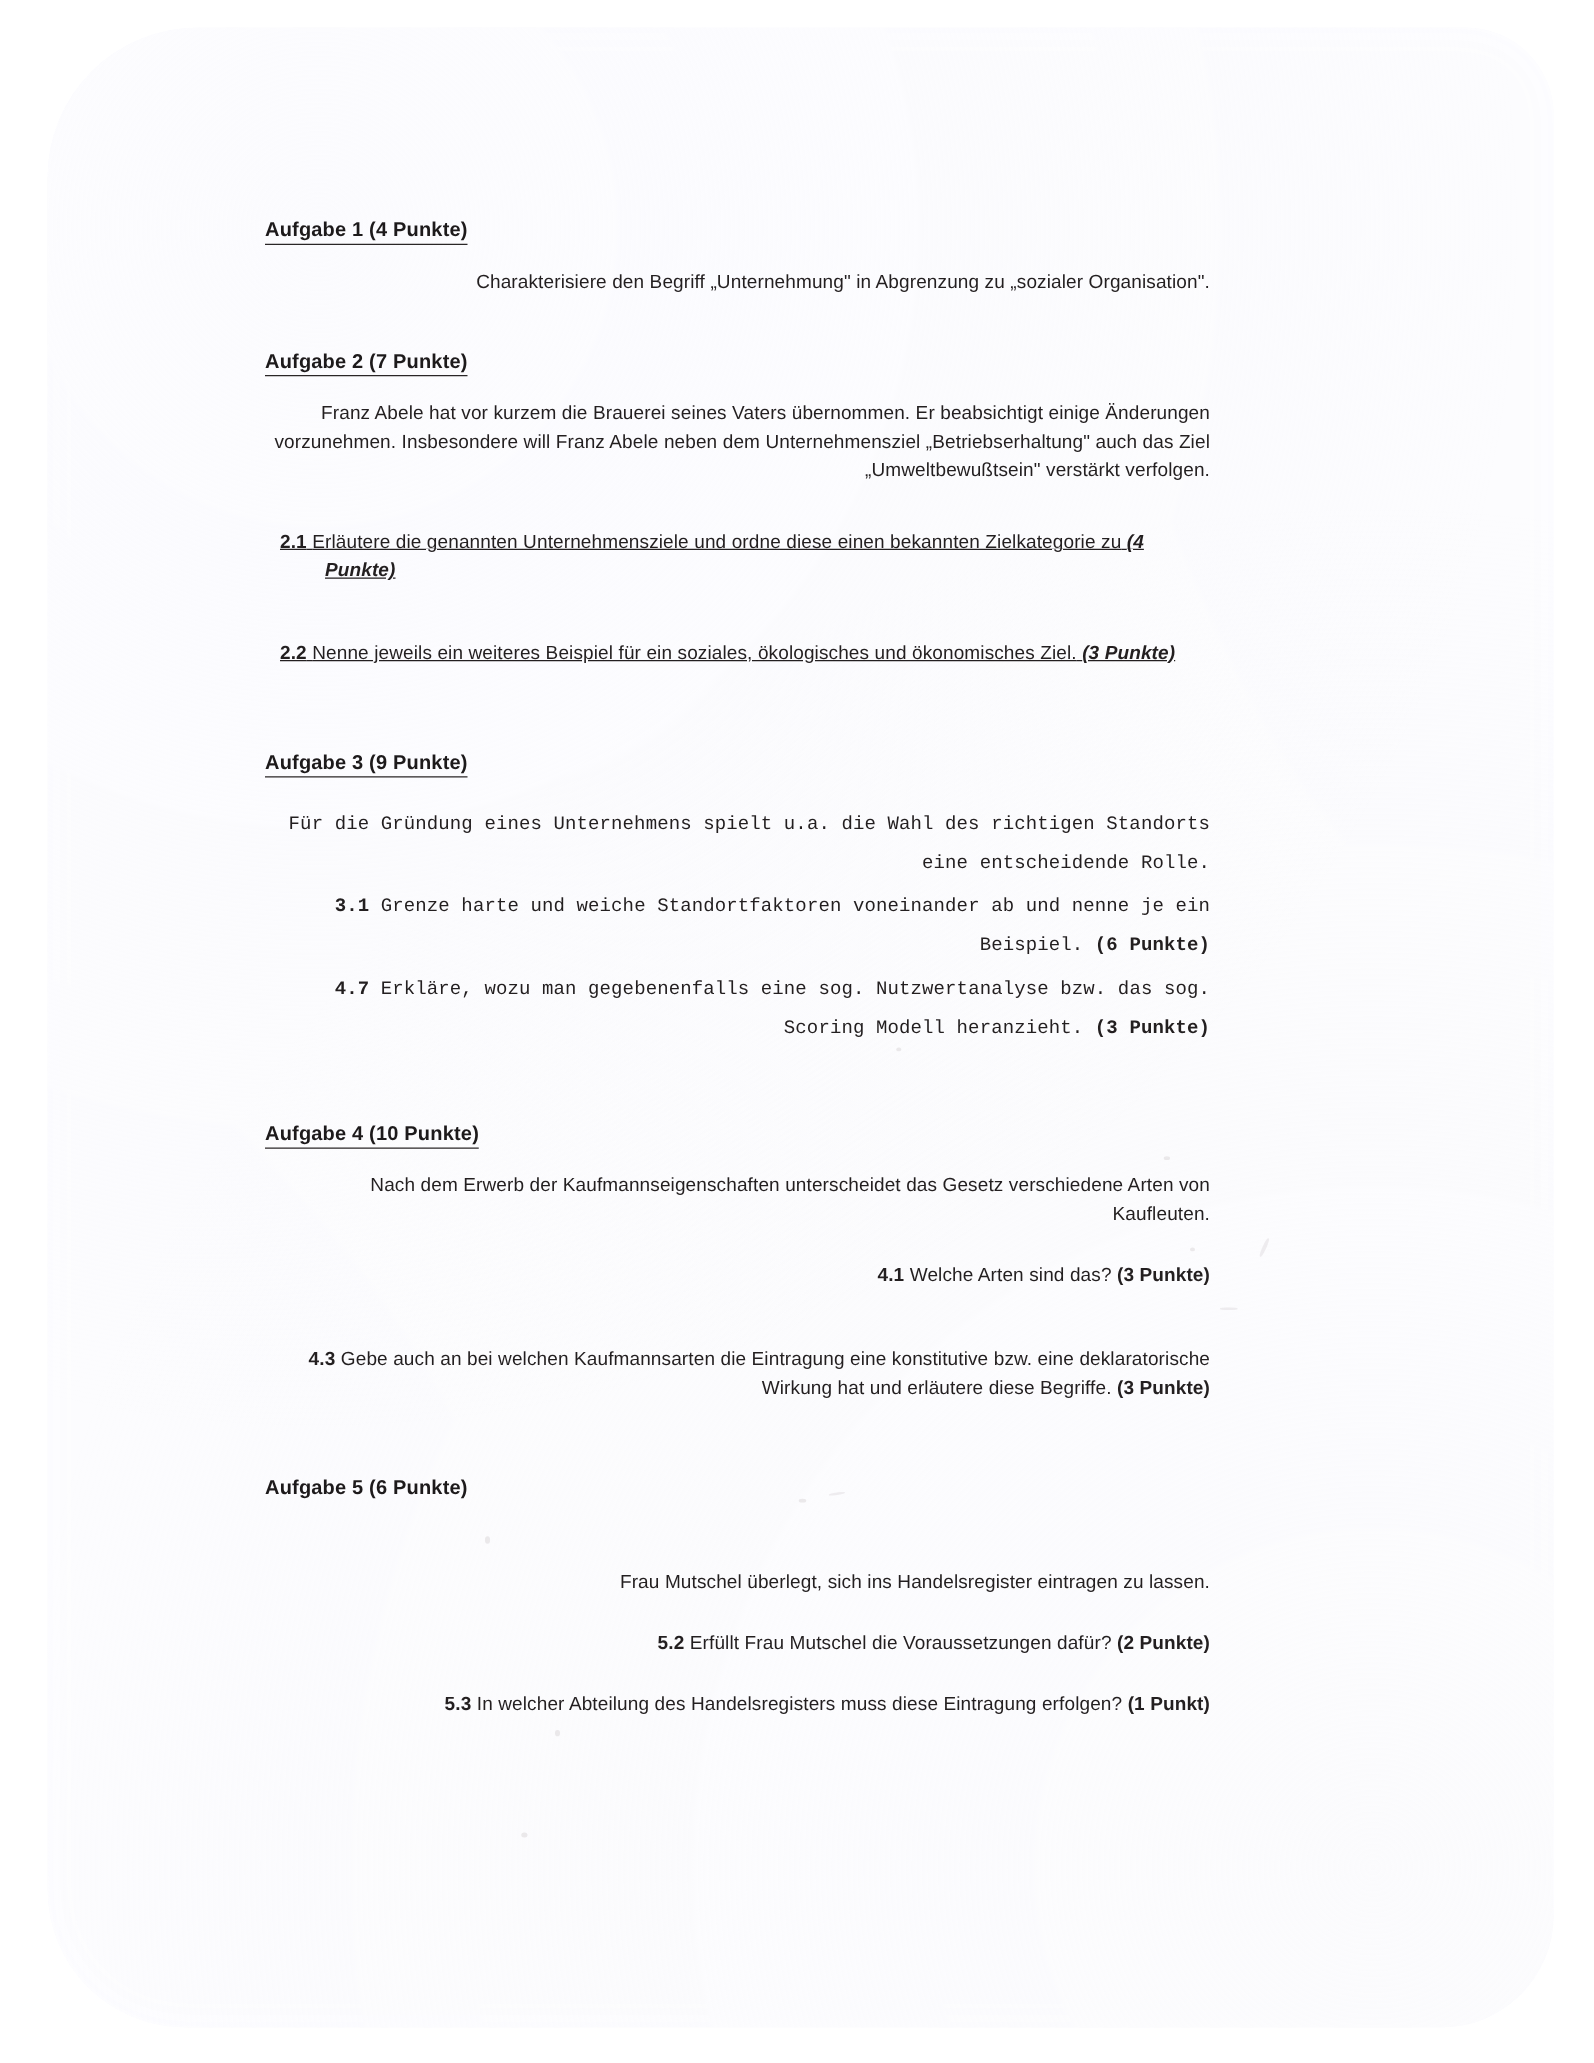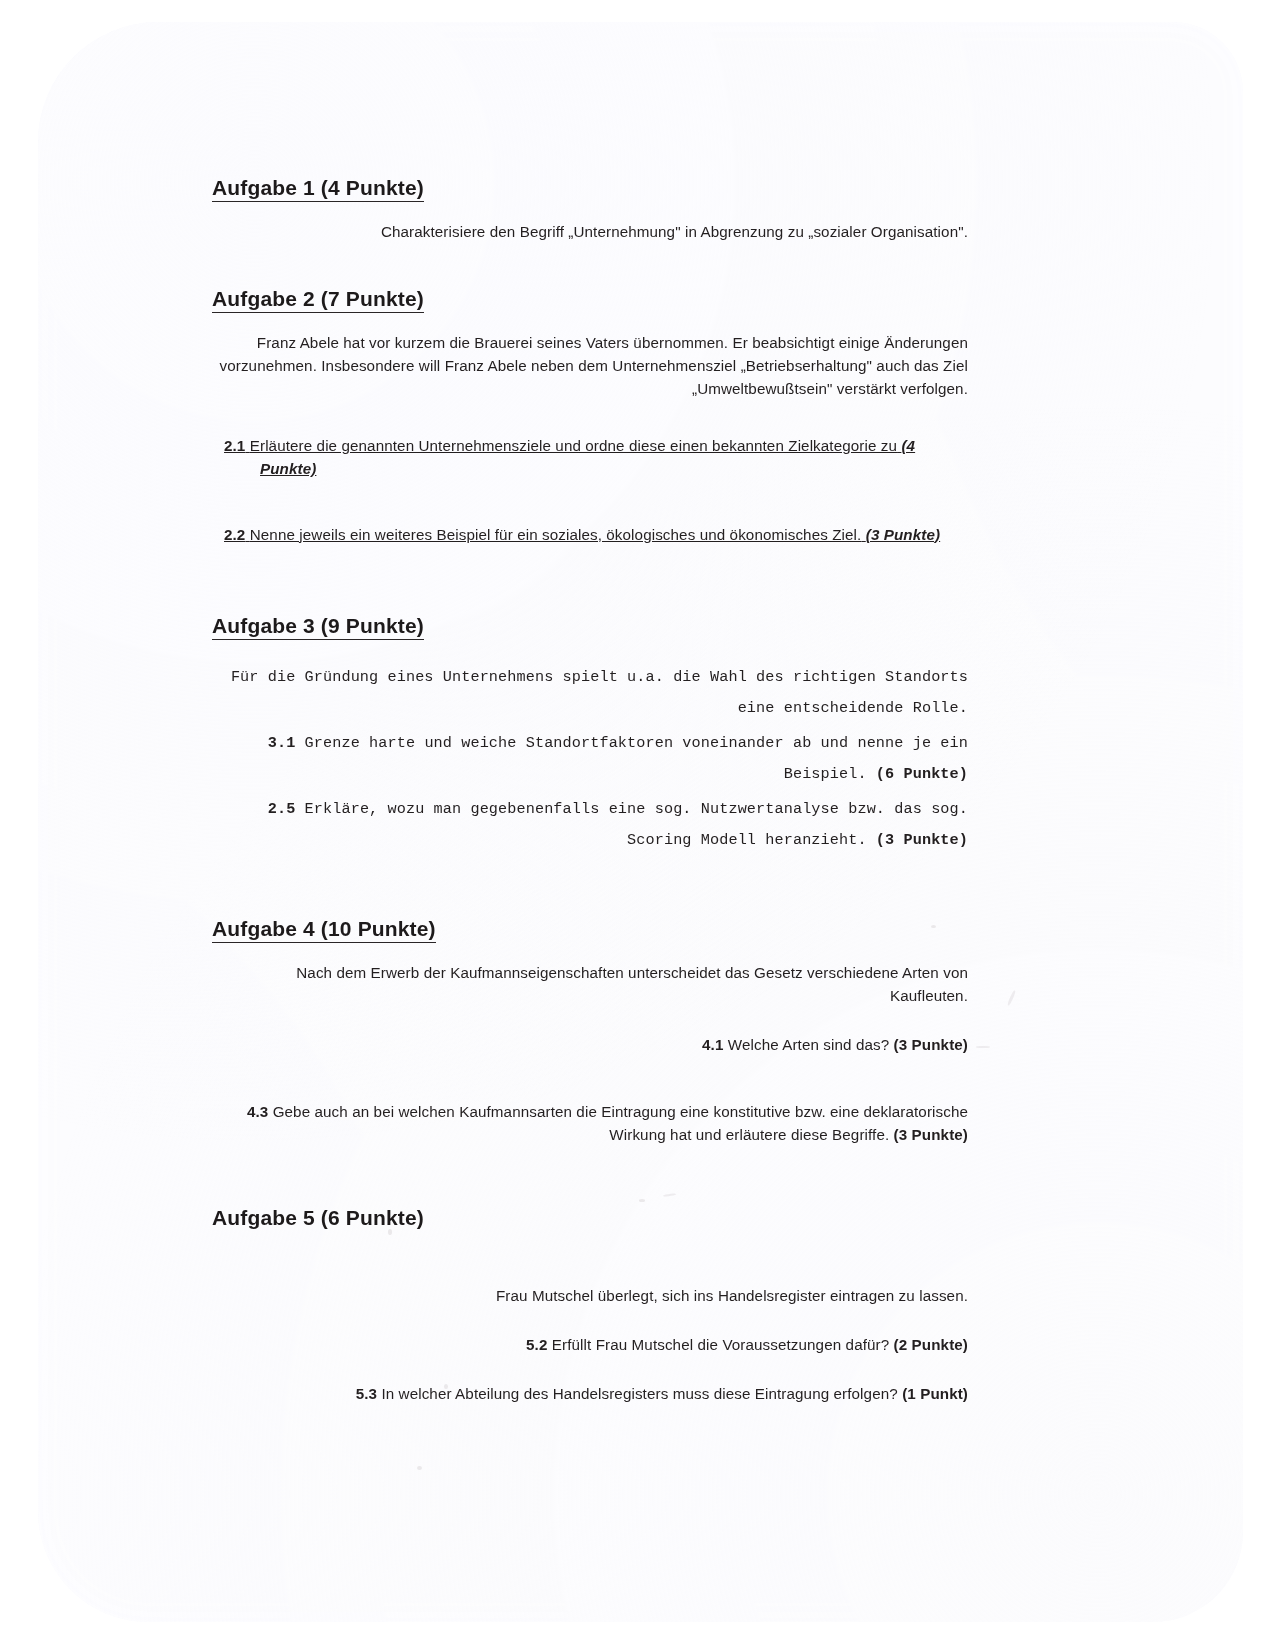--- a/index.html
+++ b/index.html
@@ -47,21 +47,21 @@
     font-size: 15.2px;
     letter-spacing: 0.1px;
   }
 
   .task {
     margin: 0;
   }
 
   .task-heading {
     font-weight: bold;
-    font-size: 21px;
+    font-size: 16px;
     letter-spacing: 0.15px;
     display: inline-block;
     color: #1d1a1b;
   }
   .task-heading.underlined {
     border-bottom: 1.6px solid #2a2627;
     padding-bottom: 1px;
   }
 
   .para {
@@ -157,21 +157,21 @@
 
   <div class="gap-xl"></div>
 
   <div class="task">
     <div>
       <span class="task-heading underlined">Aufgabe 3 (9 Punkte)</span>
     </div>
     <div class="gap-s"></div>
     <p class="para loose">Für die Gründung eines Unternehmens spielt u.a. die Wahl des richtigen Standorts eine entscheidende Rolle.</p>
     <p class="para loose"><span class="num">3.1</span> <span>Grenze harte und weiche Standortfaktoren voneinander ab und nenne je ein Beispiel.</span> <span class="pts">(6 Punkte)</span></p>
-    <p class="para loose"><span class="num">2.5</span> <span>Erkläre, wozu man gegebenenfalls eine sog. Nutzwertanalyse bzw. das sog. Scoring Modell heranzieht.</span> <span class="pts">(3 Punkte)</span></p>
+    <p class="para loose"><span class="num">4.7</span> <span>Erkläre, wozu man gegebenenfalls eine sog. Nutzwertanalyse bzw. das sog. Scoring Modell heranzieht.</span> <span class="pts">(3 Punkte)</span></p>
   </div>
 
   <div class="gap-xl"></div>
 
   <div class="task">
     <div>
       <span class="task-heading underlined">Aufgabe 4 (10 Punkte)</span>
     </div>
     <div class="gap-head"></div>
     <p class="para">Nach dem Erwerb der Kaufmannseigenschaften unterscheidet das Gesetz verschiedene Arten von Kaufleuten.</p>

